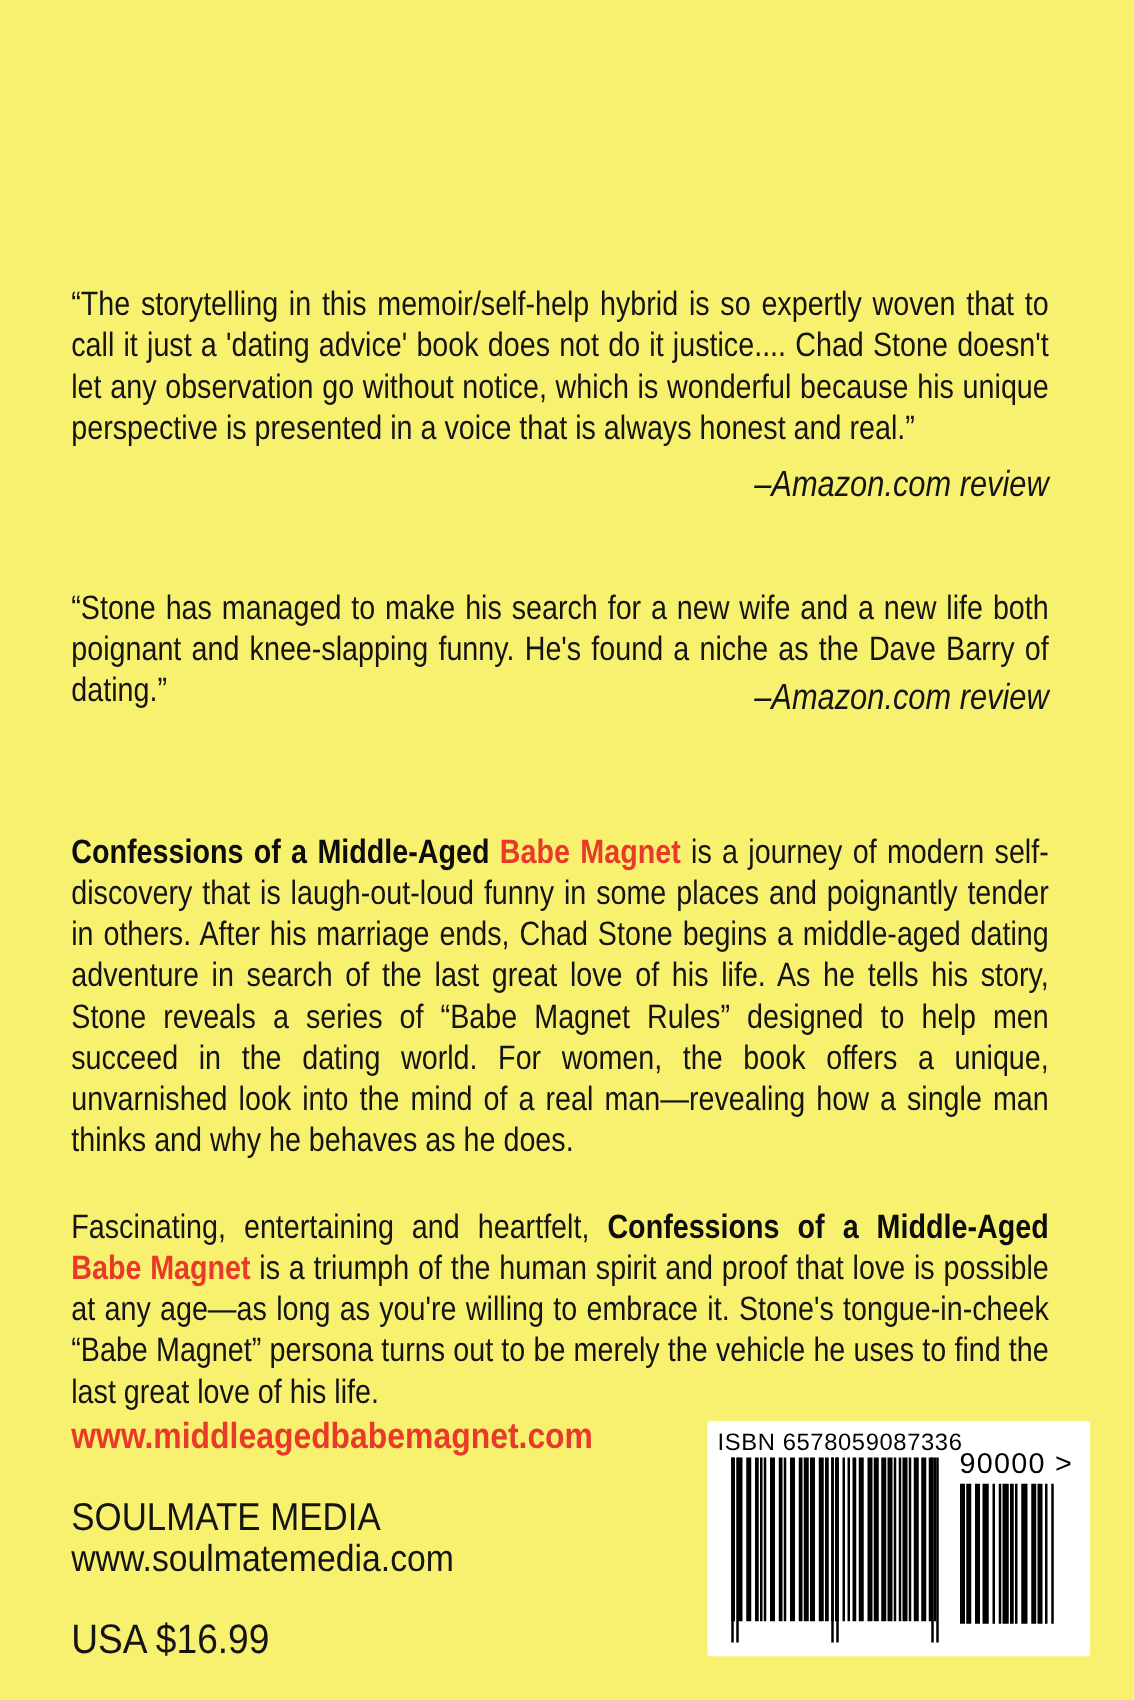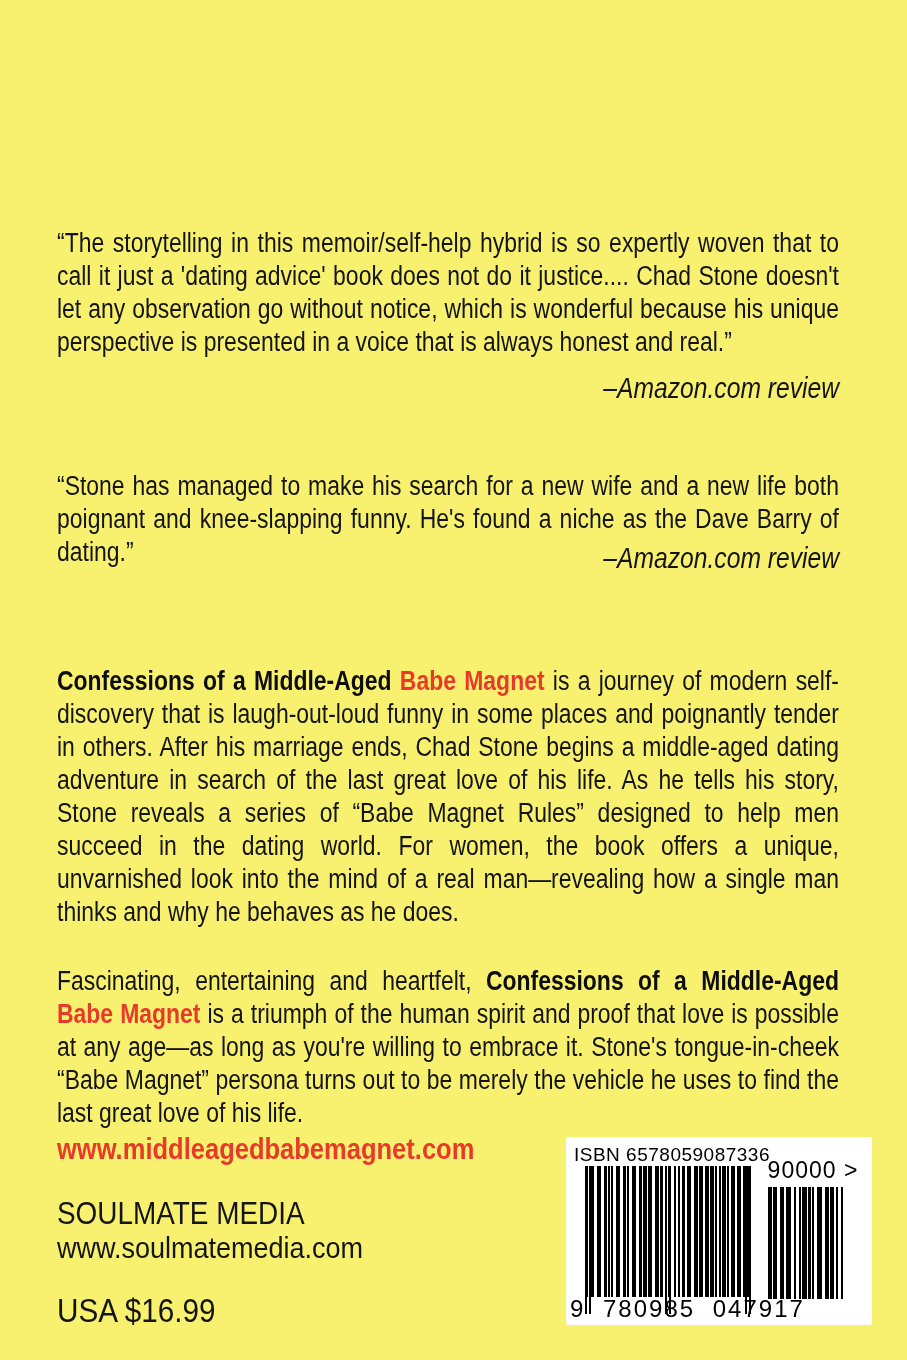--- a/index.html
+++ b/index.html
@@ -149,21 +149,20 @@
         <div class="bar" style="left:152px;width:4px;height:131px;"></div>
         <div class="bar" style="left:158px;width:3px;height:131px;"></div>
         <div class="bar" style="left:162px;width:2px;height:131px;"></div>
         <div class="guard" style="left: 0px; width: 2px; height: 148px;"></div>
         <div class="guard" style="left: 4px; width: 2px; height: 148px;"></div>
         <div class="guard" style="left: 80px; width: 2px; height: 148px;"></div>
         <div class="guard" style="left: 84px; width: 2px; height: 148px;"></div>
         <div class="guard" style="left: 160px; width: 2px; height: 148px;"></div>
         <div class="guard" style="left: 164px; width: 2px; height: 148px;"></div>
       </div>
-    <div class="digits">9 780985 047917</div>
     <div class="price-code">90000 &gt;</div>
     <div class="bars-addon" id="bars-addon">
         <div class="bar" style="left:0px;width:4px;height:112px;"></div>
         <div class="bar" style="left:5px;width:4px;height:112px;"></div>
         <div class="bar" style="left:12px;width:4px;height:112px;"></div>
         <div class="bar" style="left:18px;width:5px;height:112px;"></div>
         <div class="bar" style="left:26px;width:2px;height:112px;"></div>
         <div class="bar" style="left:31px;width:2px;height:112px;"></div>
         <div class="bar" style="left:34px;width:5px;height:112px;"></div>
         <div class="bar" style="left:40px;width:3px;height:112px;"></div>

